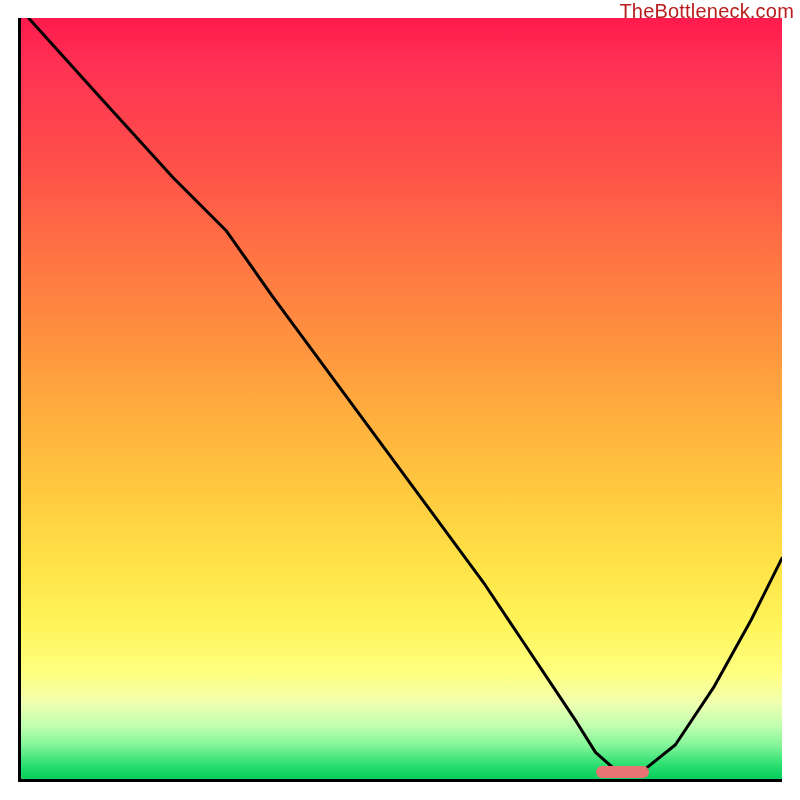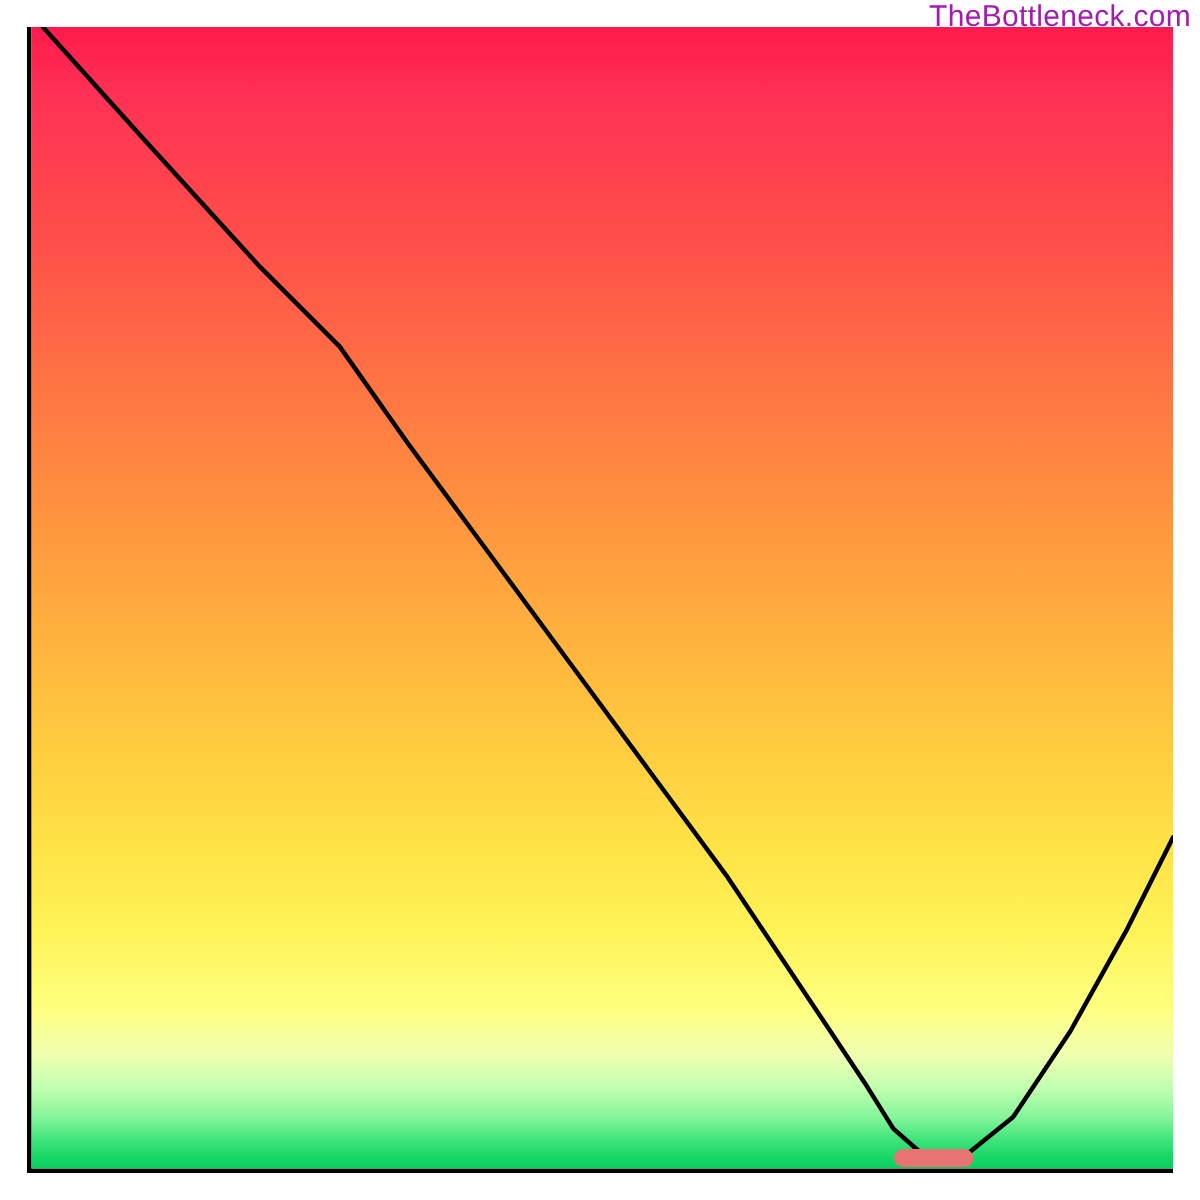--- a/index.html
+++ b/index.html
@@ -53,21 +53,21 @@
     position: absolute;
     background: #e77373;
     border-radius: 6px;
   }
   .watermark {
     position: absolute;
     top: 0;
     right: 6px;
     font-family: Arial, Helvetica, sans-serif;
     font-size: 20px;
-    color: #a21caf;
+    color: #b91c1c;
     letter-spacing: 0.2px;
     user-select: none;
   }
 </style>
 </head>
 <body>
 
 <div class="outer">
 
   <div class="plot-area">

